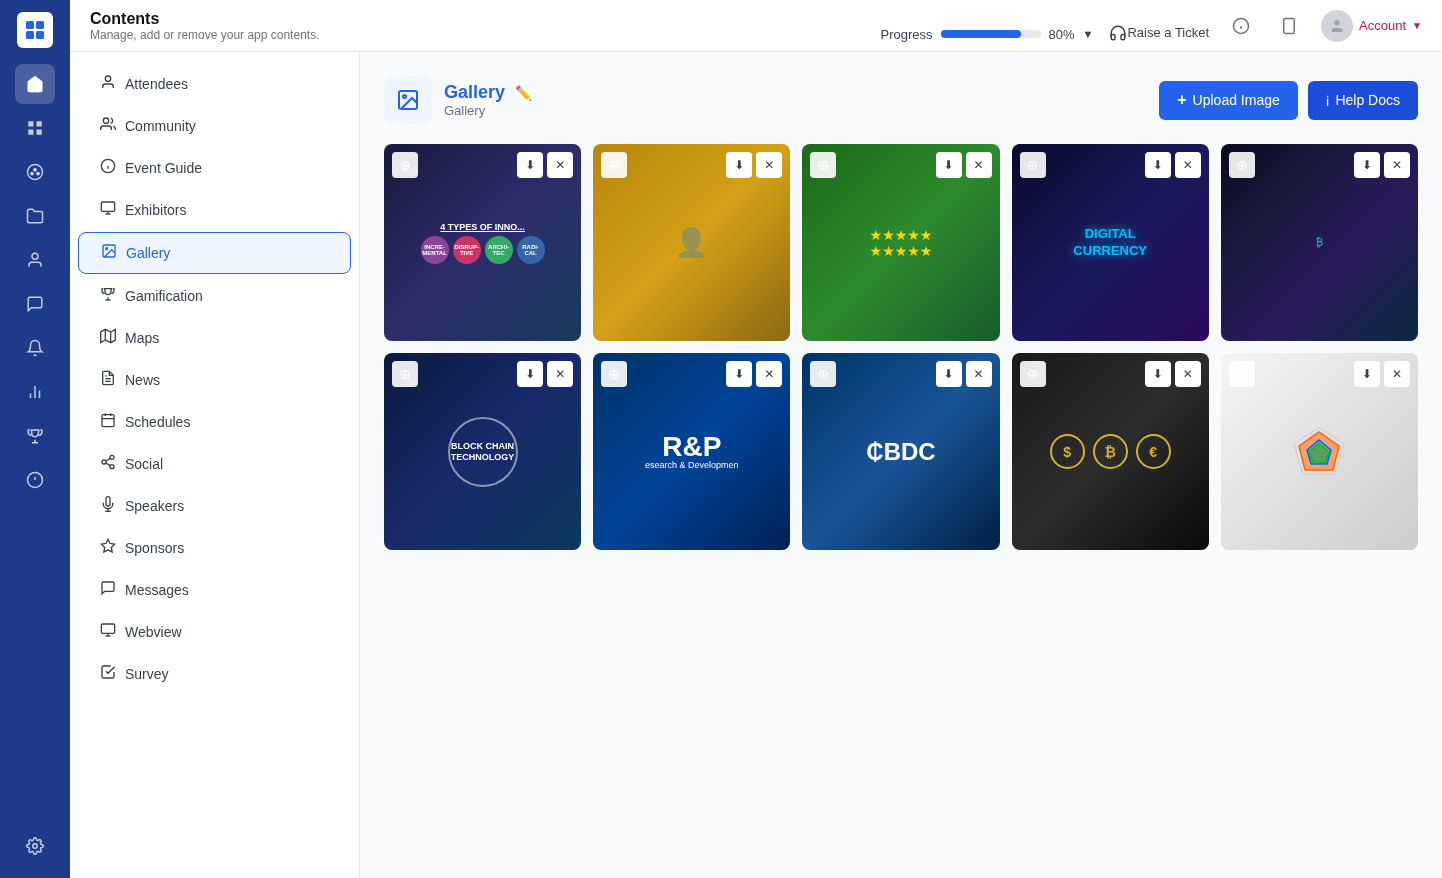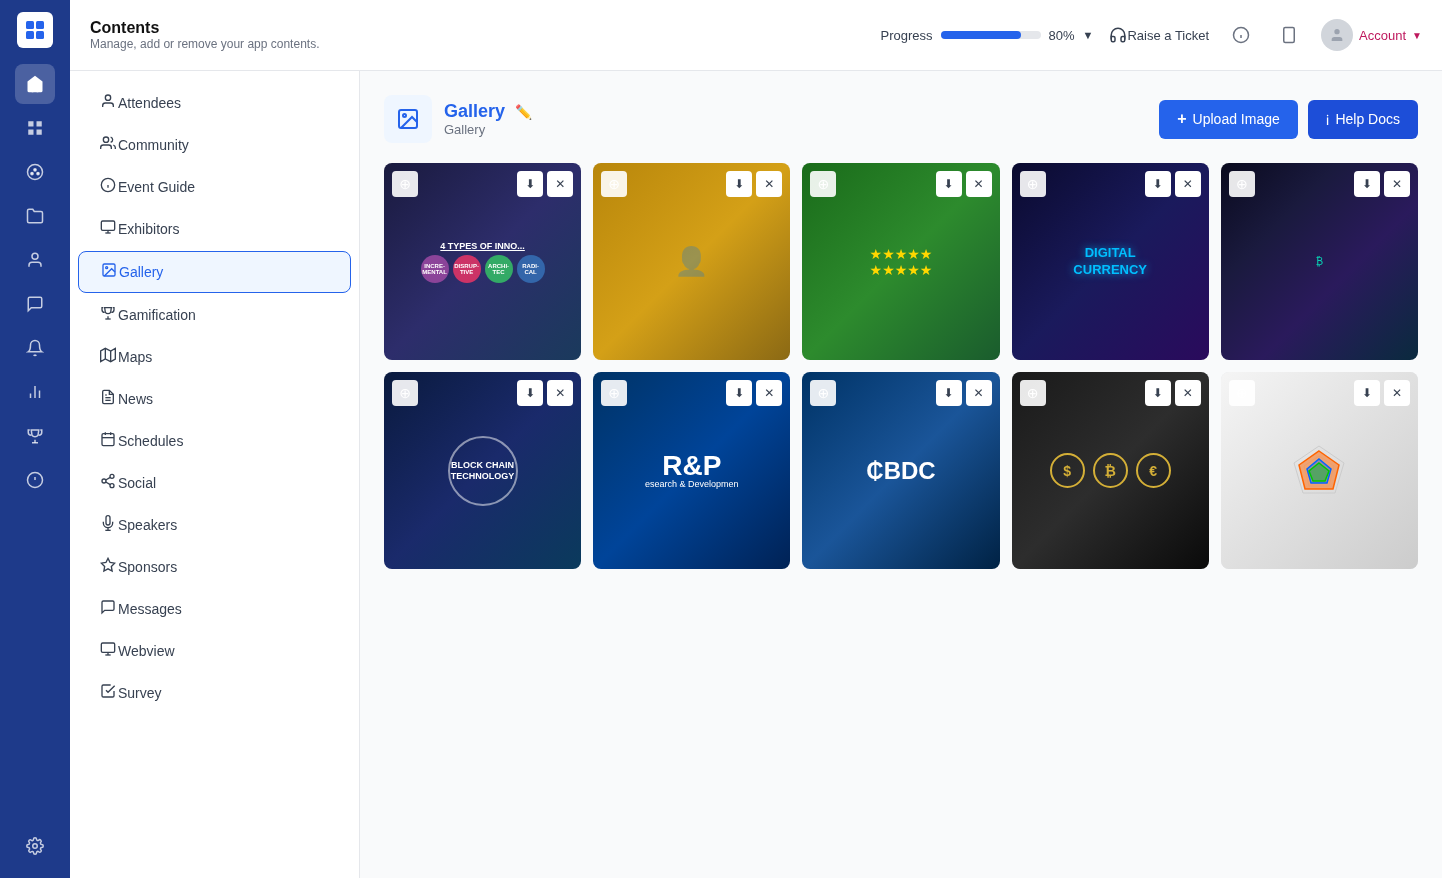--- a/index.html
+++ b/index.html
@@ -25,28 +25,28 @@
       width: 40px; height: 40px; display: flex; align-items: center; justify-content: center;
       border-radius: 8px; cursor: pointer; color: rgba(255,255,255,0.75); font-size: 18px;
     }
     .rail-icon.active { background: rgba(255,255,255,0.2); color: white; }
 
     
     .app-body { display: flex; flex-direction: column; flex: 1; overflow: hidden; }
 
     
     .header {
-      height: 71px; background: white; border-bottom: 1px solid #e5e7eb;
+      height: 52px; background: white; border-bottom: 1px solid #e5e7eb;
       display: flex; align-items: center; padding: 0 20px; gap: 16px;
       flex-shrink: 0;
     }
     .header-title { flex: 1; }
     .header-title h1 { font-size: 16px; font-weight: 600; color: #111; }
     .header-title p { font-size: 12px; color: #6b7280; }
-    .header-right { display: flex; align-items: center; gap: 16px; }
+    .header-right { display: flex; align-items: flex-end; gap: 16px; }
     .progress-section { display: flex; align-items: center; gap: 8px; font-size: 13px; color: #374151; }
     .progress-bar-wrap { width: 100px; height: 8px; background: #e5e7eb; border-radius: 4px; }
     .progress-bar-fill { height: 100%; background: #2563eb; border-radius: 4px; width: 80%; }
     .raise-ticket-btn {
       display: flex; align-items: center; background: none; border: none;
       cursor: pointer; font-size: 13px; color: #374151; font-weight: 500;
     }
     .icon-circle { width: 32px; height: 32px; border-radius: 50%; display: flex; align-items: center; justify-content: center; cursor: pointer; color: #6b7280; font-size: 16px; }
     .account-btn {
       display: flex; align-items: center; gap: 6px; cursor: pointer;
@@ -56,21 +56,21 @@
 
     
     .content-area { display: flex; flex: 1; overflow: hidden; }
 
     
     .sidebar {
       width: 290px; background: white; border-right: 1px solid #e5e7eb;
       overflow-y: auto; padding: 12px 0; flex-shrink: 0;
     }
     .sidebar-item {
-      display: flex; align-items: center; gap: 0;
+      display: flex; align-items: center; gap: 7px;
       padding: 10px 20px; cursor: pointer; font-size: 14px; color: #374151;
       border-radius: 6px; margin: 0 8px 2px;
     }
     .sidebar-item.active {
       background: #eff6ff; color: #2563eb; border: 1.5px solid #2563eb; border-radius: 8px;
     }
     .sidebar-item .si-icon { font-size: 16px; width: 20px; text-align: center; }
 
     
     .main-panel { flex: 1; overflow-y: auto; padding: 24px; background: #f9fafb; }

